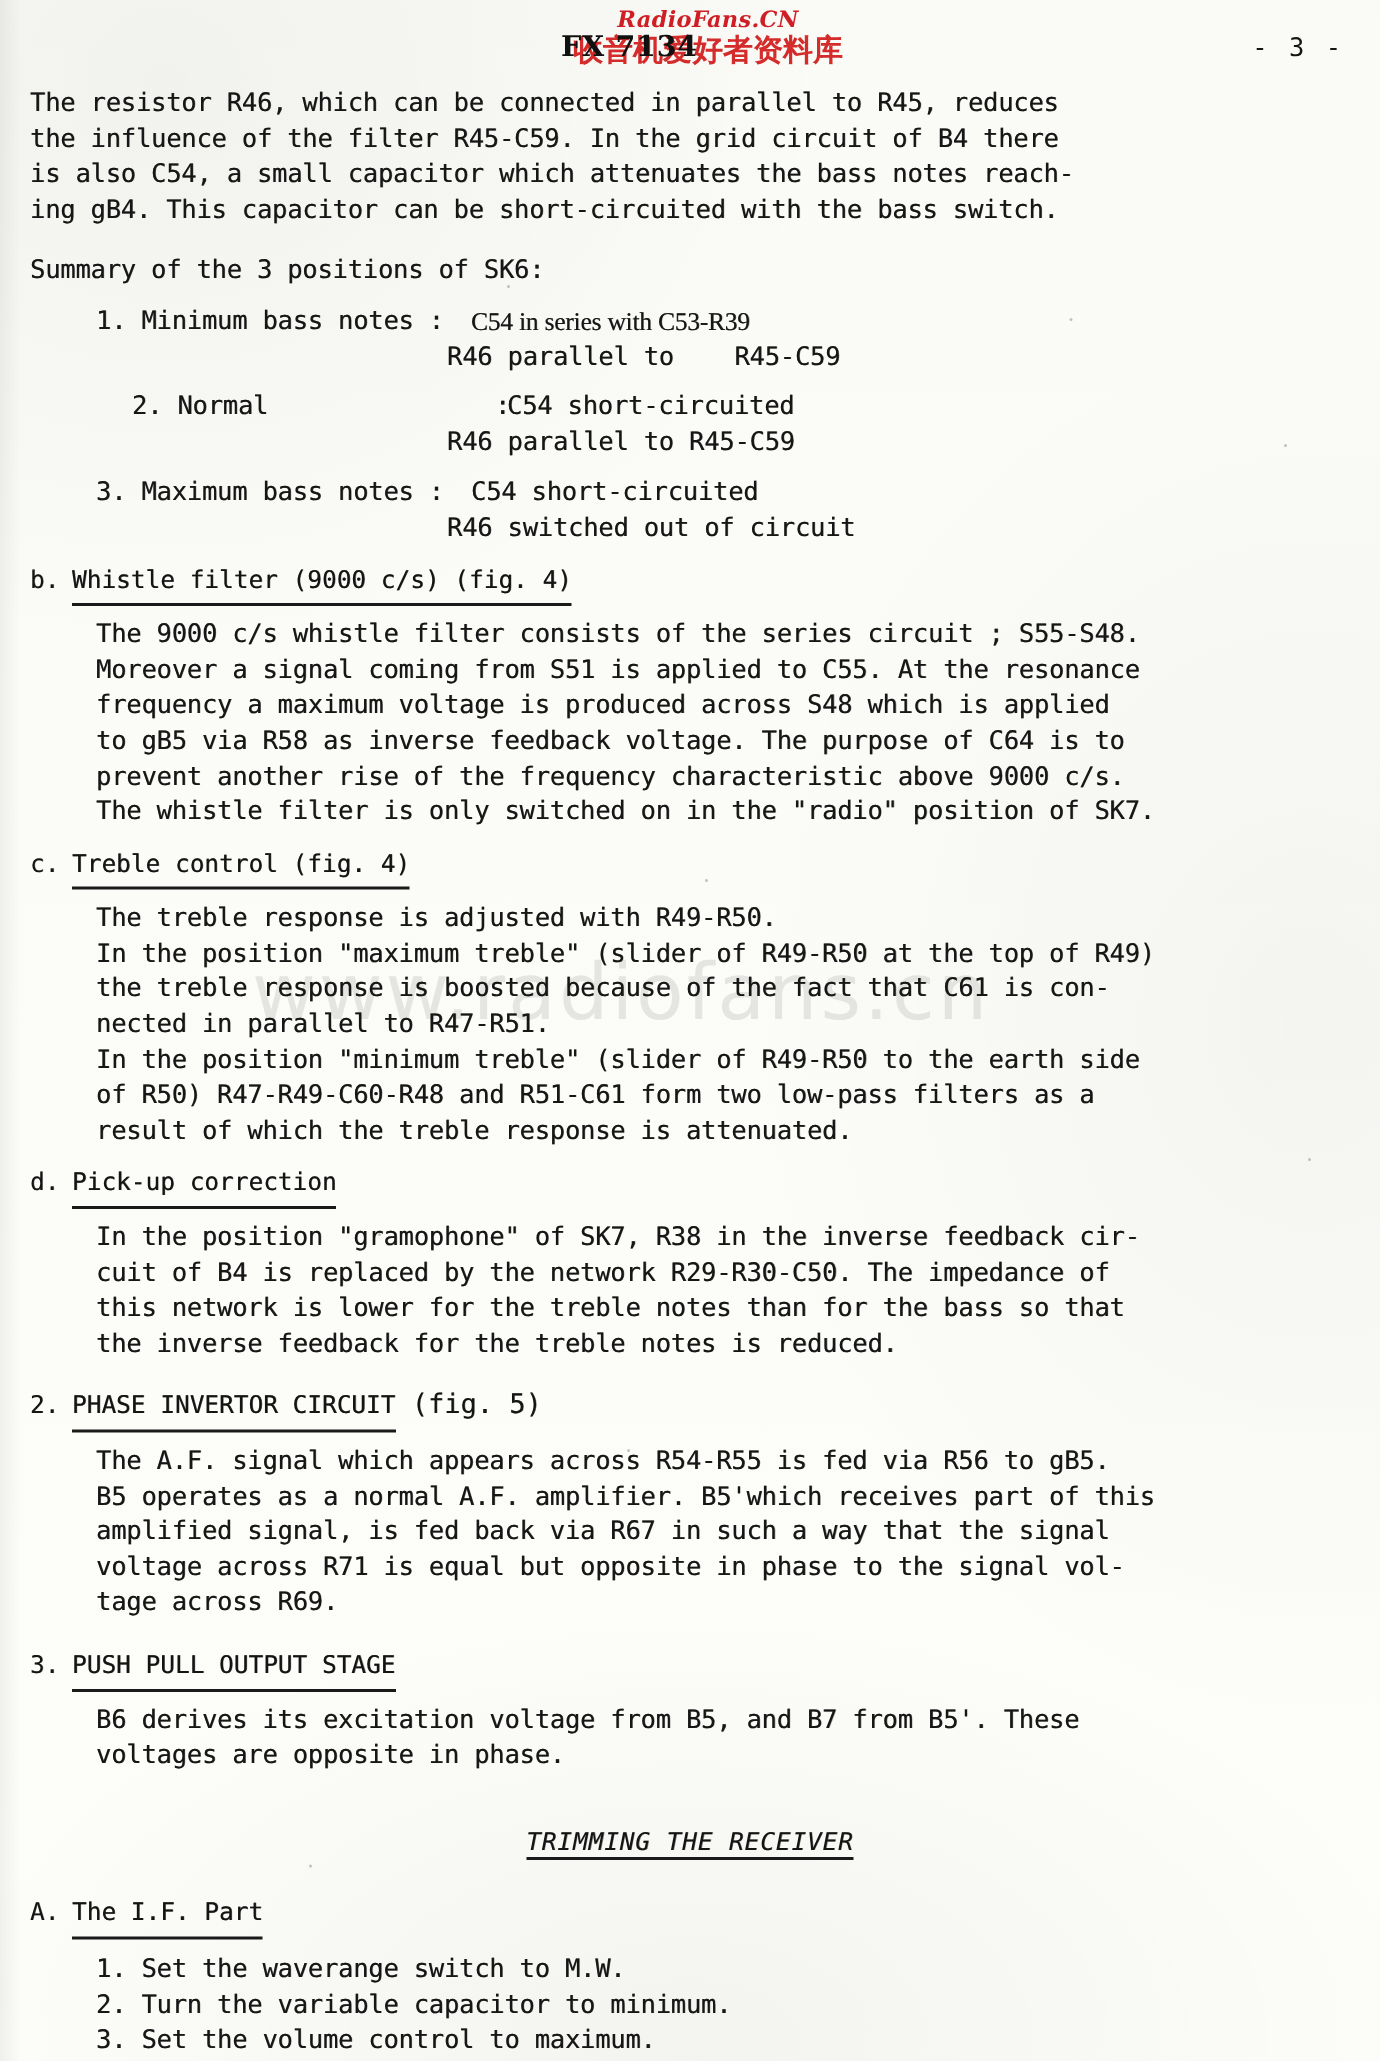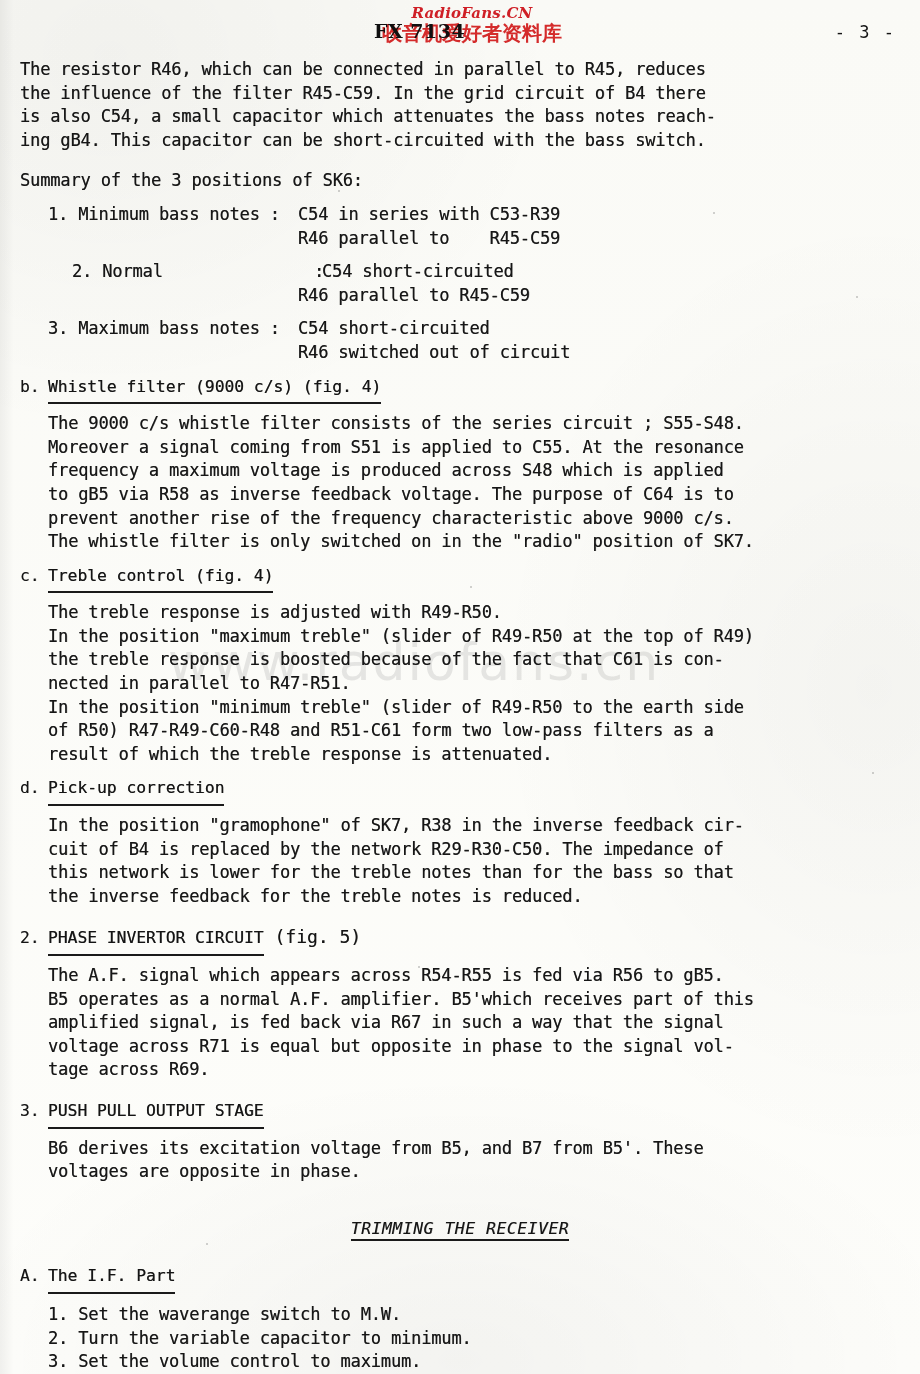--- a/index.html
+++ b/index.html
@@ -107,21 +107,21 @@
   }
   .line {
     font-size: 17px;
     line-height: 23.6px;
     letter-spacing: -0.15px;
     white-space: pre;
     color: #161616;
     text-shadow: 0.35px 0 0 rgba(20,20,20,0.45), 0 0.3px 0 rgba(20,20,20,0.3);
   }
   .indent-0  { padding-left: 20px; }
-  .indent-1  { padding-left: 48px; }
+  .indent-1  { padding-left: 64px; }
 
   .marker-row {
     display: flex;
     align-items: baseline;
   }
   .marker {
     width: 28px;
     flex: 0 0 28px;
     padding-left: 20px;
     box-sizing: content-box;
@@ -221,21 +221,21 @@
         <div class="line indent-0">ing gB4. This capacitor can be short-circuited with the bass switch.</div>
       </div>
 
       <div class="gap-m"></div>
 
       <div class="line indent-0">Summary of the 3 positions of SK6:</div>
 
       <div class="gap-s"></div>
 
       <div class="para">
-        <div class="line indent-1" style="display:inline-block;width:250px;vertical-align:top;">1. Minimum bass notes :</div><div class="line" style="display:inline-block;vertical-align:top;">C54 in series with C53-R39</div>
+        <div class="line indent-1" style="display:inline-block;width:250px;vertical-align:top;">1. Minimum bass notes :</div><div class="line" style="display:inline-block;vertical-align:top;font-family:Liberation Serif, serif;">C54 in series with C53-R39</div>
         <div class="line" style="padding-left:298px;">R46 parallel to    R45-C59</div>
       </div>
 
       <div class="gap-s"></div>
 
       <div class="para">
         <div class="line indent-1" style="display:inline-block;width:250px;vertical-align:top;margin-left:24px;">2. Normal               :</div><div class="line" style="display:inline-block;vertical-align:top;">C54 short-circuited</div>
         <div class="line" style="padding-left:298px;">R46 parallel to R45-C59</div>
       </div>
 

